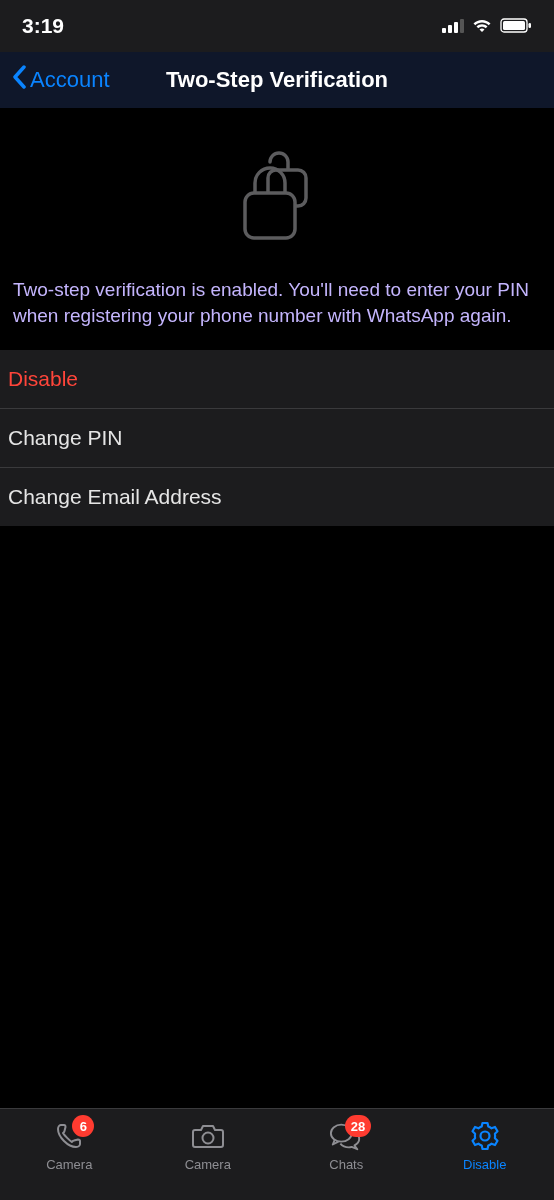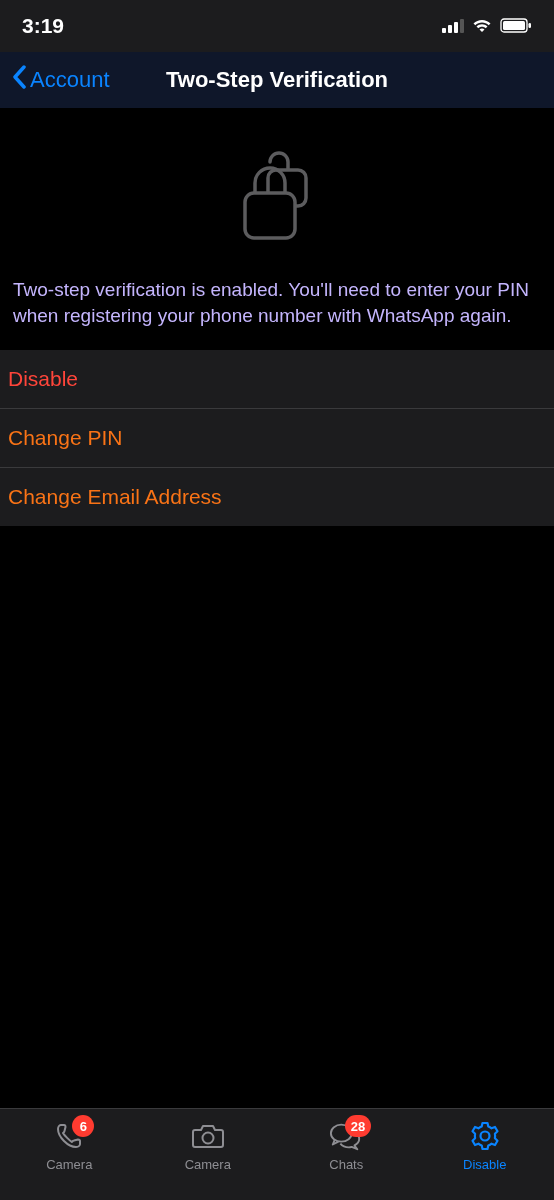--- a/index.html
+++ b/index.html
@@ -85,21 +85,21 @@
     }
     .list-item {
       padding: 17px 8px;
       font-size: 21px;
       border-top: 0.5px solid #3a3a3c;
     }
     .list-item:first-child {
       border-top: none;
     }
     .list-item.destructive { color: #ff453a; }
-    .list-item.blue { color: #f97316; }
+    .list-item.blue { color: #e5e5e5; }
 
     
     .tab-bar {
       height: 92px;
       background: #1c1c1e;
       display: flex;
       justify-content: space-around;
       align-items: flex-start;
       padding-top: 10px;
       border-top: 0.5px solid #3a3a3c;

